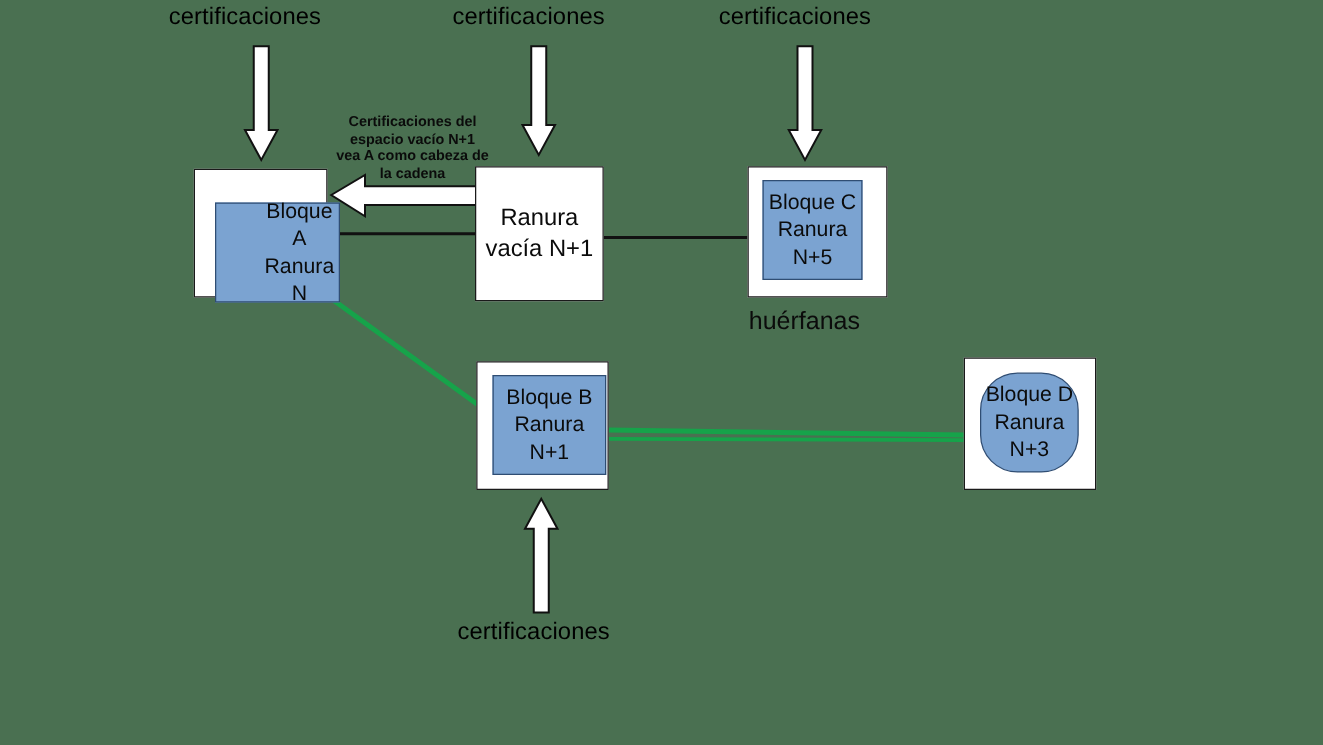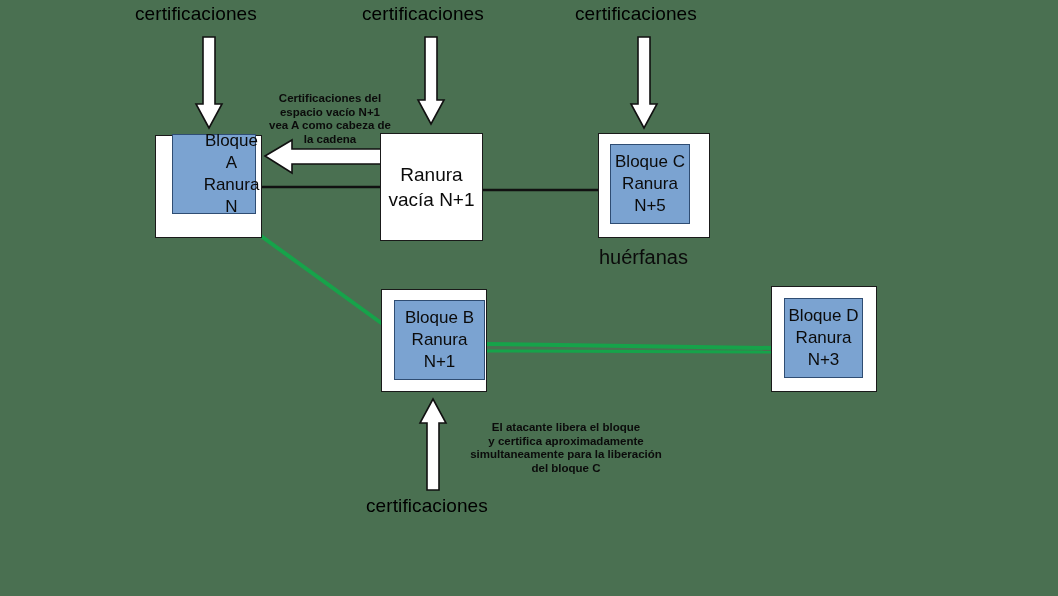--- a/index.html
+++ b/index.html
@@ -118,44 +118,40 @@
   <div class="label-cert" style="left:362px; top:3px;">certificaciones</div>
 
   <div class="label-cert" style="left:575px; top:3px;">certificaciones</div>
 
   <div class="note" style="left:250px; top:62px; width:160px;margin-top:30px;">Certificaciones del
 espacio vacío N+1
 vea A como cabeza de
 la cadena</div>
 
   <div class="outer-box" style="left:155px; top:135px; width:107px; height:103px;"></div>
-  <div class="inner-box" style="left:172px; top:134px; width:84px; height:80px;padding-left:35px;">Bloque
+  <div class="inner-box" style="left:172px; top:162px; width:100px; height:80px;padding-left:35px;">Bloque
 A
 Ranura N</div>
 
   <div class="plain-box" style="left:380px; top:133px; width:103px; height:108px;">Ranura
 vacía N+1</div>
 
   <div class="outer-box" style="left:598px; top:133px; width:112px; height:105px;"></div>
   <div class="inner-box" style="left:610px; top:144px; width:80px; height:80px;">Bloque C
 Ranura
 N+5</div>
 
   <div class="label-huerf" style="left:599px; top:246px;">huérfanas</div>
 
   <div class="outer-box" style="left:381px; top:289px; width:106px; height:103px;"></div>
   <div class="inner-box" style="left:394px; top:300px; width:91px; height:80px;">Bloque B
 Ranura
 N+1</div>
 
   <div class="outer-box" style="left:771px; top:286px; width:106px; height:106px;"></div>
-  <div class="inner-box" style="left:784px; top:298px; width:79px; height:80px;">Bloque D
+  <div class="inner-box" style="left:784px; top:298px; width:79px; height:80px;border-radius:30px;">Bloque D
 Ranura
 N+3</div>
 
-  <div class="note" style="left:452px; top:421px; width:228px;">El atacante libera el bloque
-y certifica aproximadamente
-simultaneamente para la liberación
-del bloque C</div>
 
   <div class="label-cert" style="left:366px; top:495px;">certificaciones</div>
 
 </div>
 
 </body></html>

